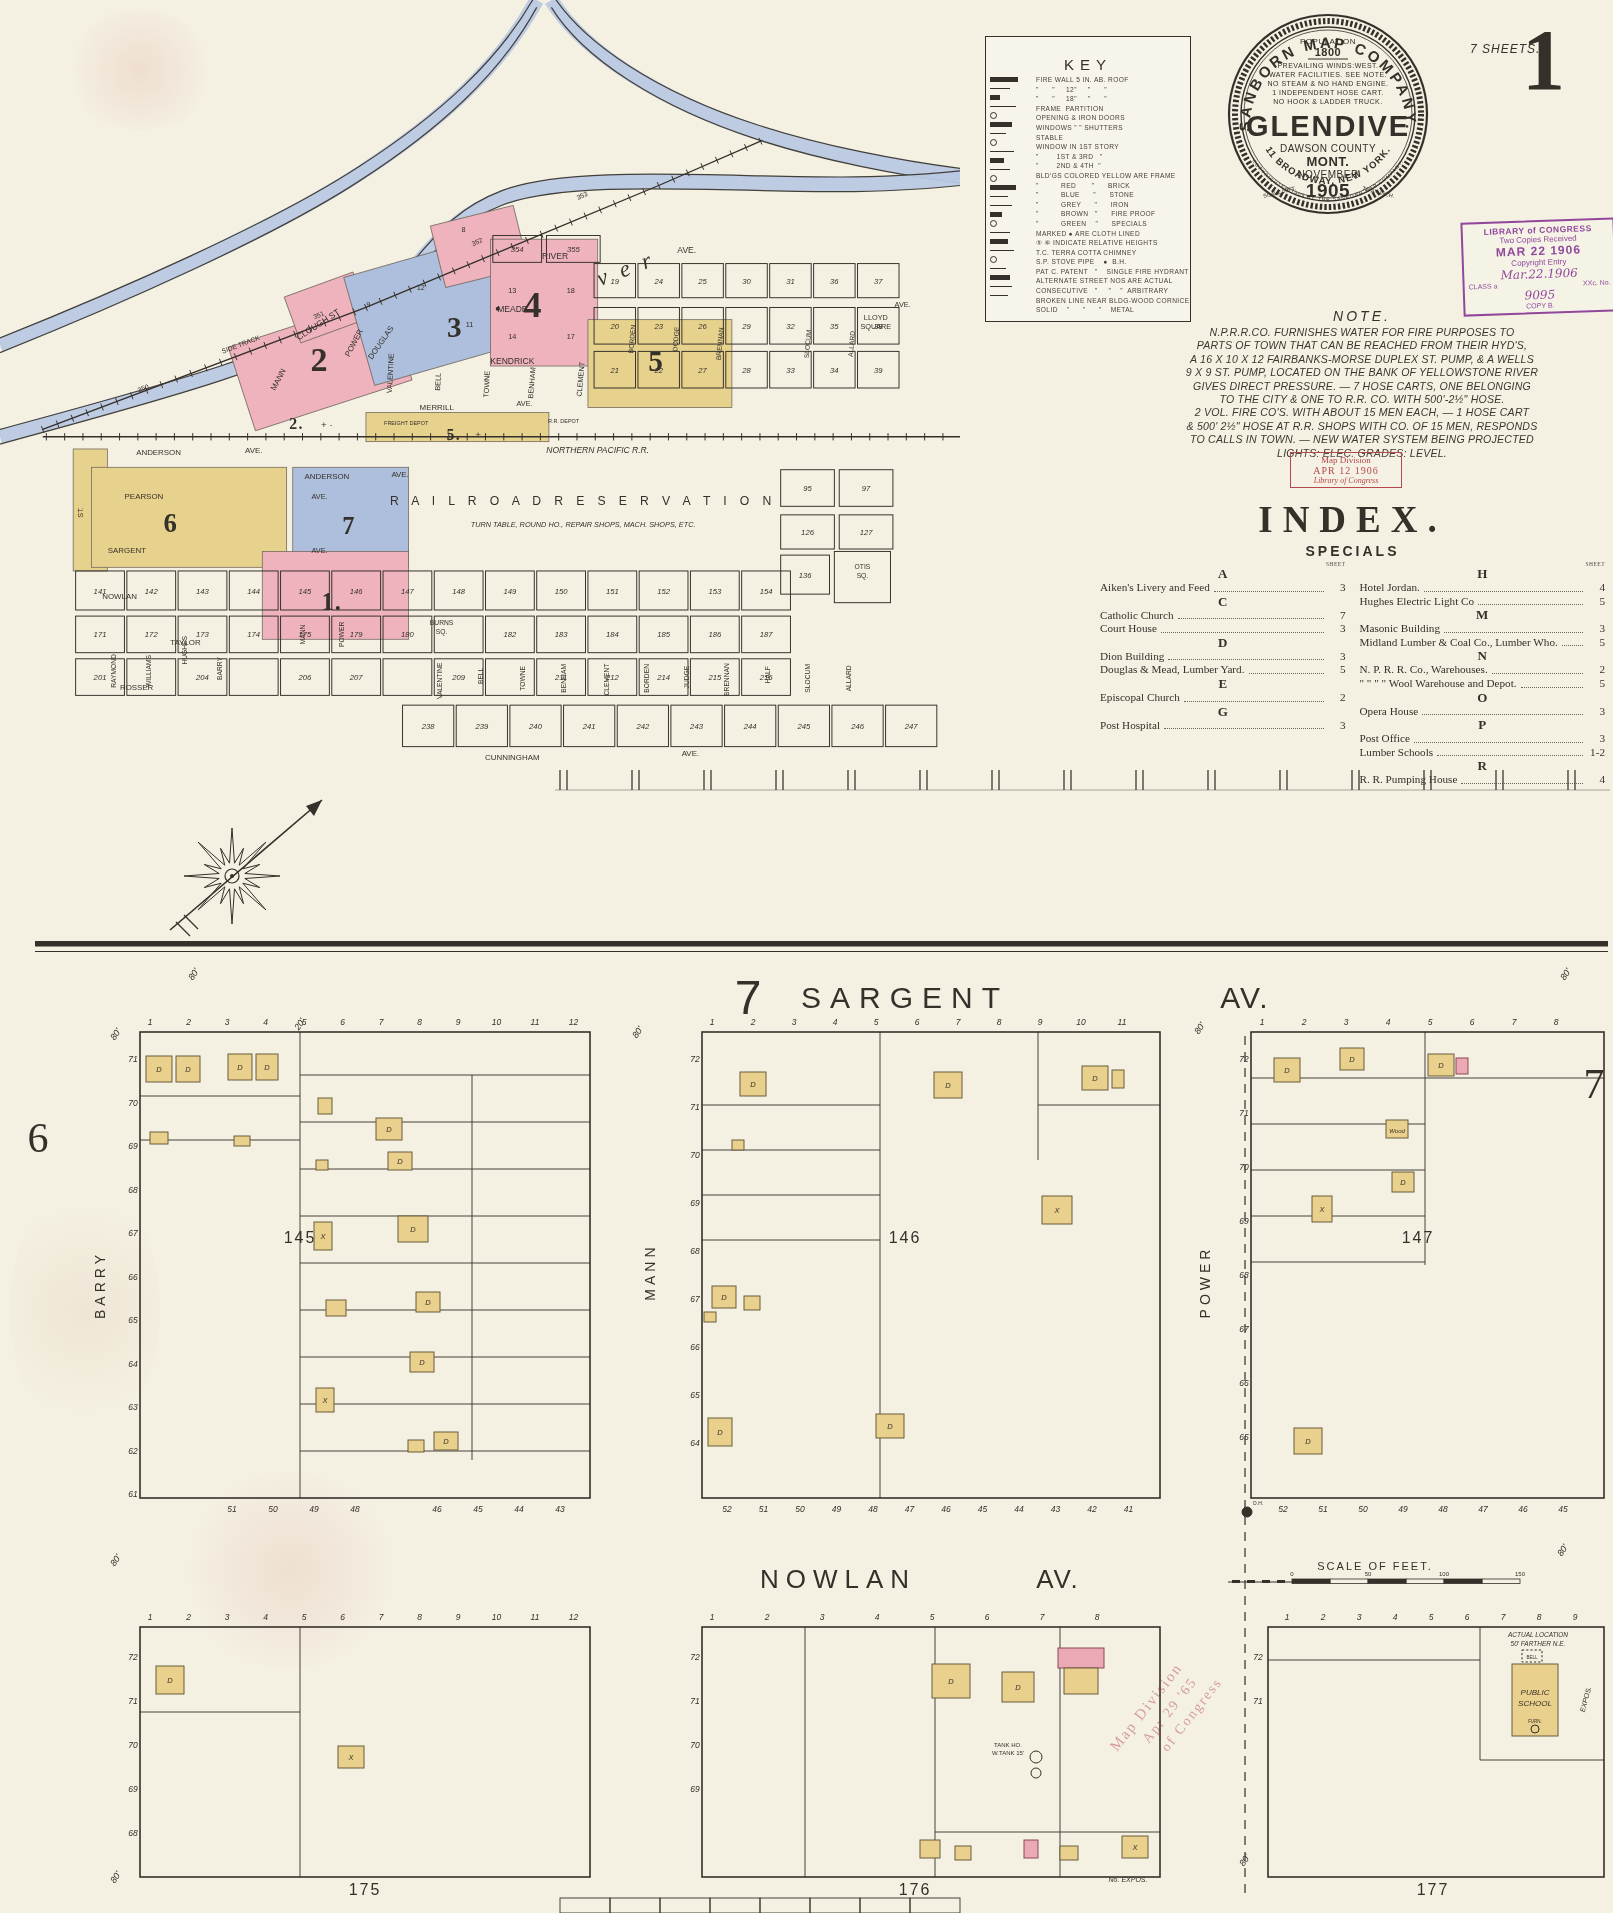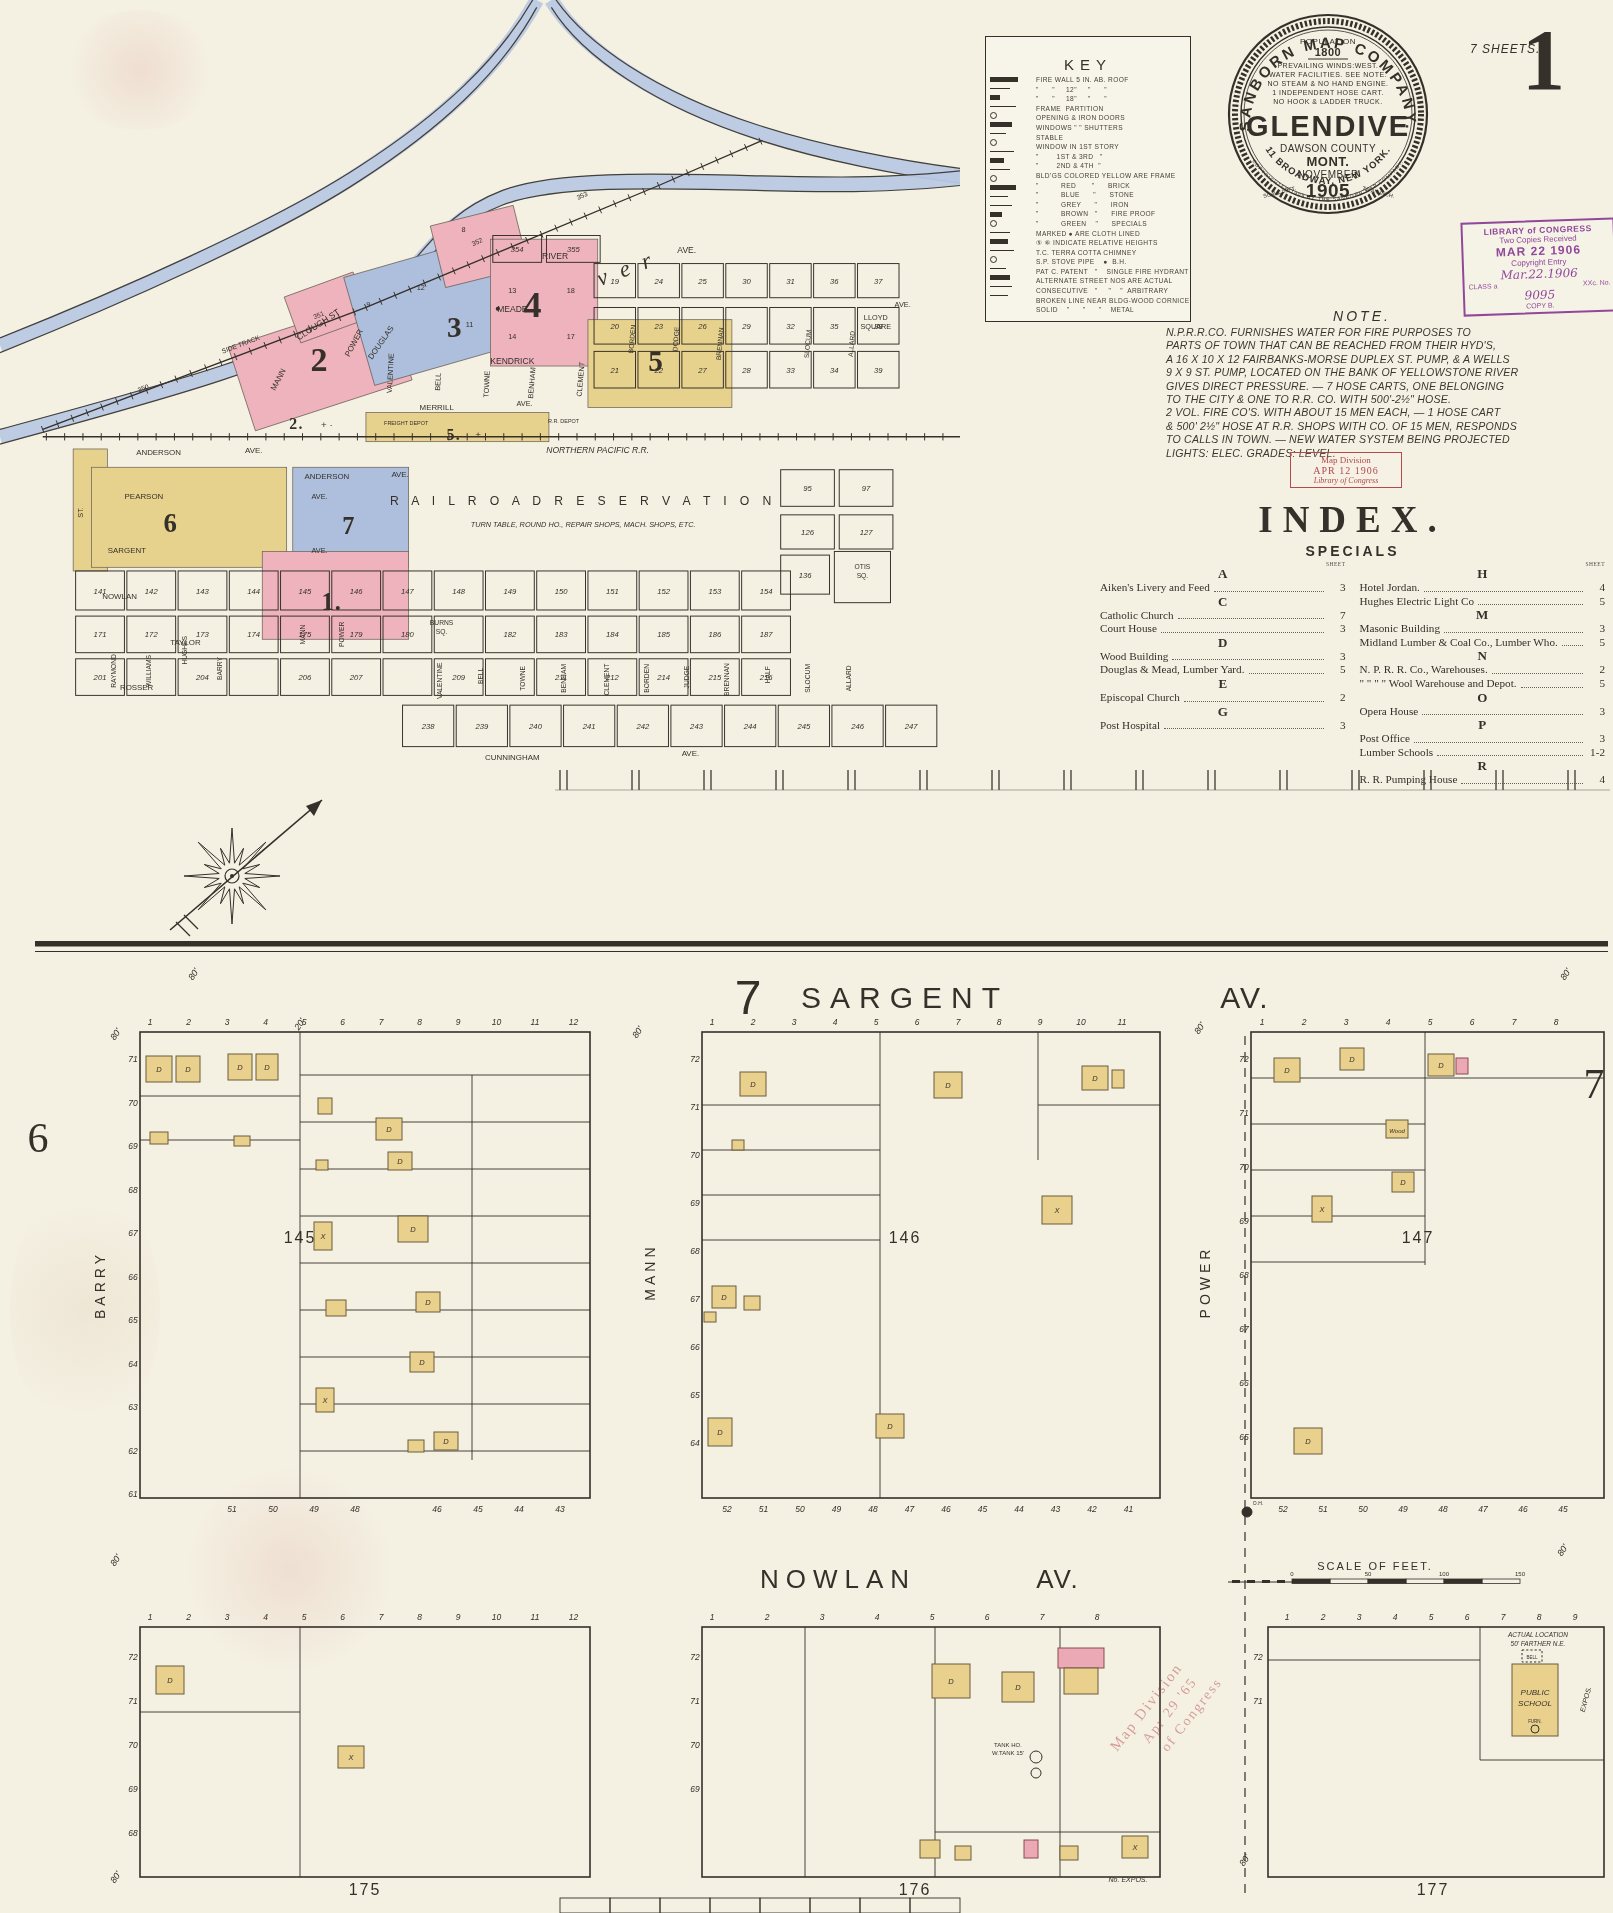--- a/index.html
+++ b/index.html
@@ -23,21 +23,21 @@
   #big-one{left:1522px;top:10px;font-family:"Liberation Serif",serif;font-weight:bold;font-size:86px;}
   #stamp-purple{left:1462px;top:220px;width:142px;border:2.5px solid #91489b;color:#91489b;
     padding:3px 4px;text-align:center;transform:rotate(-2deg);background:rgba(255,255,255,.15);}
   #stamp-purple .s1{font-size:8.5px;font-weight:bold;letter-spacing:.5px;}
   #stamp-purple .s2{font-size:8px;}
   #stamp-purple .s3{font-size:12px;font-weight:bold;letter-spacing:1px;}
   #stamp-purple .scr{font-family:"DejaVu Serif",serif;font-style:italic;font-size:12px;}
   #stamp-purple .s5{font-size:7px;display:flex;justify-content:space-between;}
   #note{left:1166px;top:308px;width:392px;}
   #note .ntitle{text-align:center;font-size:14px;font-weight:normal;font-style:italic;letter-spacing:3px;margin-bottom:2px;}
-  #note .nline{font-size:10.6px;font-style:italic;line-height:13.4px;letter-spacing:.2px;color:#3c372f;white-space:nowrap;}
+  #note .nline{font-size:10.6px;font-style:italic;line-height:13.4px;letter-spacing:.2px;color:#3c372f;white-space:nowrap;text-align:center;}
   #stamp-red{left:1290px;top:452px;width:106px;border:1.5px solid #b5494b;color:#b5494b;
     text-align:center;padding:2px 2px;font-family:"Liberation Serif",serif;background:rgba(255,255,255,.1);}
   #stamp-red .r1{font-size:9px;}
   #stamp-red .r2{font-size:10px;letter-spacing:1px;}
   #stamp-red .r3{font-size:8px;font-style:italic;}
   #index{left:1100px;top:498px;width:505px;}
   #index .ititle{text-align:center;font-family:"Liberation Serif",serif;font-weight:bold;
      font-size:37px;letter-spacing:10px;}
   #index .isub{text-align:center;font-size:14px;font-weight:bold;letter-spacing:3px;margin:2px 0 0;}
   #index .cols{display:flex;gap:14px;margin-top:2px;}
@@ -649,21 +649,21 @@
             <span class="idots"></span>
             <span class="inum">7</span>
           </div>
           <div class="irow">
             <span>Court House</span>
             <span class="idots"></span>
             <span class="inum">3</span>
           </div>
           <div class="letter">D</div>
           <div class="irow">
-            <span>Wood Building</span>
+            <span>Dion Building</span>
             <span class="idots"></span>
             <span class="inum">3</span>
           </div>
           <div class="irow">
             <span>Douglas &amp; Mead, Lumber Yard.</span>
             <span class="idots"></span>
             <span class="inum">5</span>
           </div>
           <div class="letter">E</div>
           <div class="irow">

